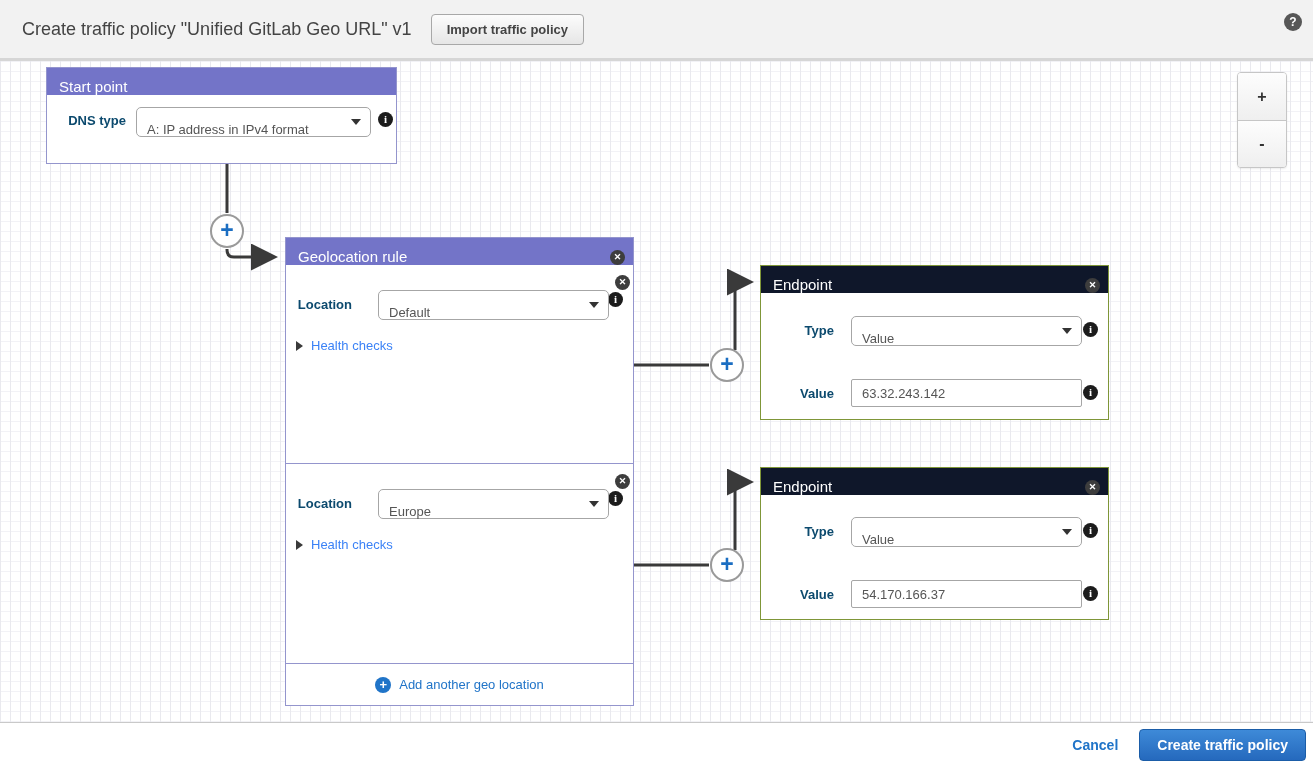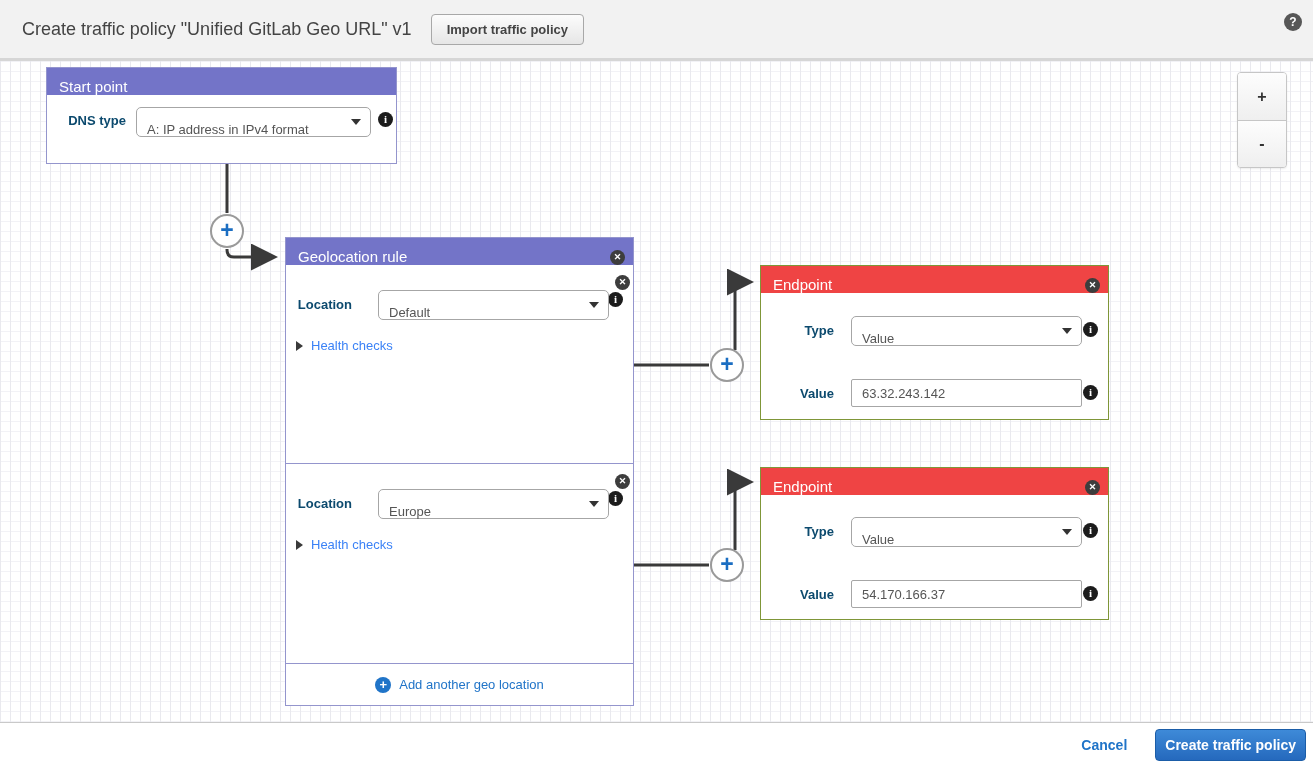--- a/index.html
+++ b/index.html
@@ -45,21 +45,21 @@
   }
 
   
   .flow-box{ position:absolute; background:#fff; }
   .box-header{
     height:27px; color:#fff; font-size:15px;
     display:flex; align-items:flex-end; justify-content:space-between;
     padding:0 8px 0 12px;
   }
   .purple .box-header{ background:#7374c8; }
-  .green  .box-header{ background:#ef4444; }
+  .green  .box-header{ background:#0f172a; }
   .purple{ border:1px solid #9495cd; }
   .green { border:1px solid #7f9638; }
 
   .close-icon{
     width:15px; height:15px; border-radius:50%; background:#3d3d3d;
     color:#fff; font-size:9px; font-weight:bold; line-height:1;
     display:flex; align-items:center; justify-content:center; cursor:pointer;
     flex:none;
   }
   .info-icon{
@@ -124,29 +124,29 @@
   .zoom-btn{
     width:100%; height:47px; background:linear-gradient(#fdfdfd,#efefef);
     border:none; font-size:16px; font-weight:bold; color:#333; cursor:pointer;
     font-family:inherit;
   }
   .zoom-btn + .zoom-btn{ border-top:1px solid #c6c6c6; }
 
   
   .footer{
     height:43px; background:#fff;
-    display:flex; align-items:center; justify-content:flex-end; gap:28px;
+    display:flex; align-items:center; justify-content:flex-end; gap:21px;
     padding-right:7px;
   }
   .cancel-link{ font-size:14px; font-weight:bold; color:#2074c8; cursor:pointer; text-decoration:none; }
   .create-btn{
     font-size:14px; font-weight:bold; color:#fff;
     background:linear-gradient(#3e8ad8,#2569bd);
     border:1px solid #1b5da8; border-radius:4px;
-    padding:7px 9px; cursor:pointer; font-family:inherit;
+    padding:7px 17px; cursor:pointer; font-family:inherit;
   }
 </style>
 </head>
 <body>
 
 <div class="topbar">
   <div class="page-title">Create traffic policy "Unified GitLab Geo URL" v1</div>
   <button class="import-btn">Import traffic policy</button>
   <div class="help-icon">?</div>
 </div>

